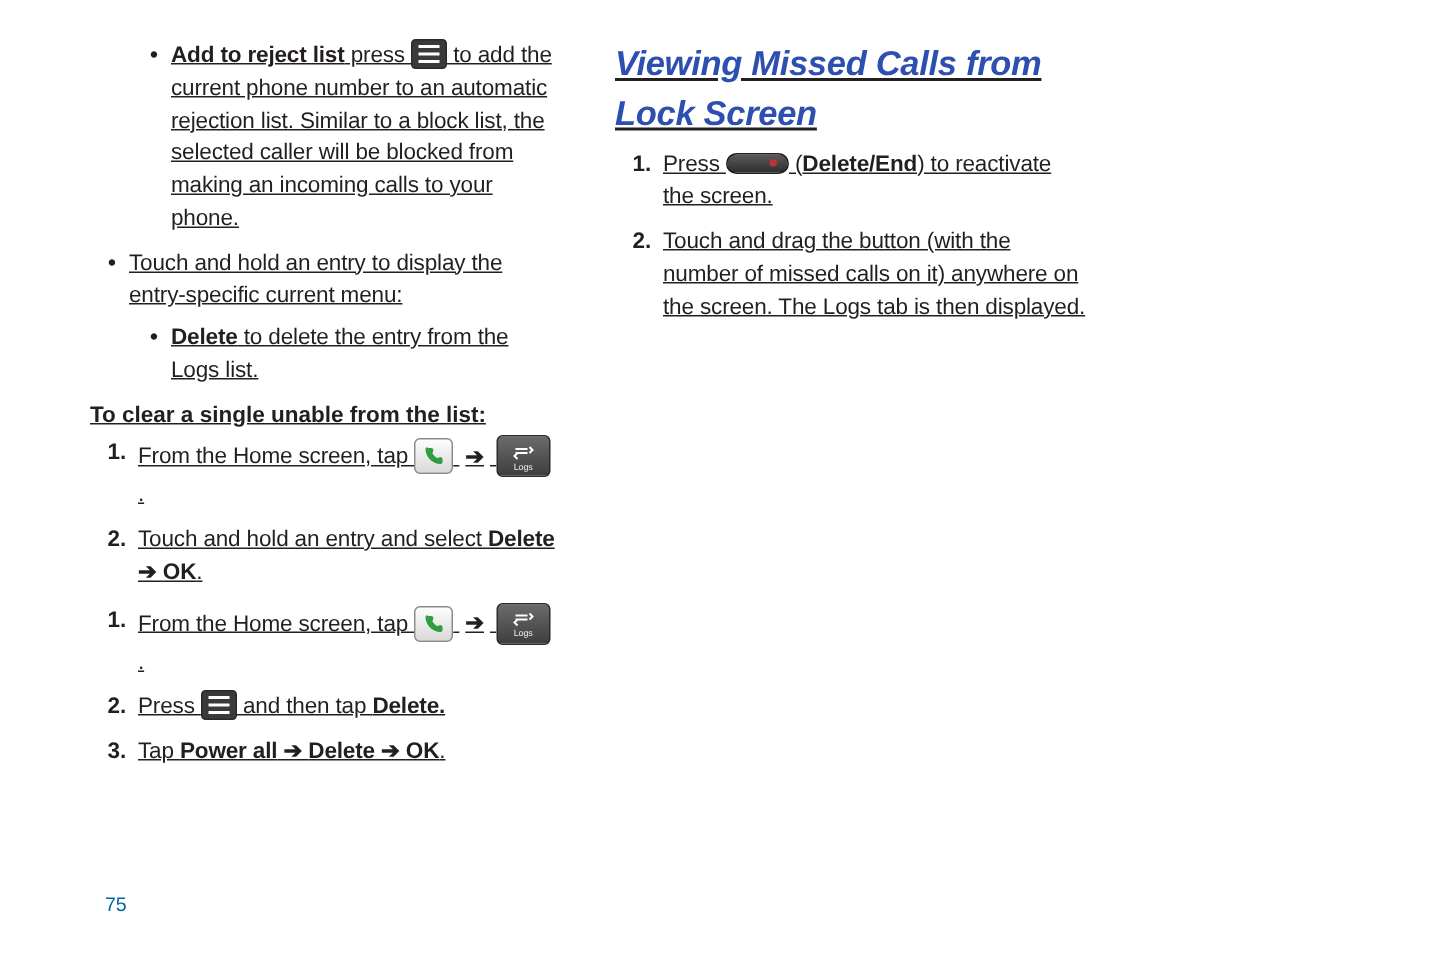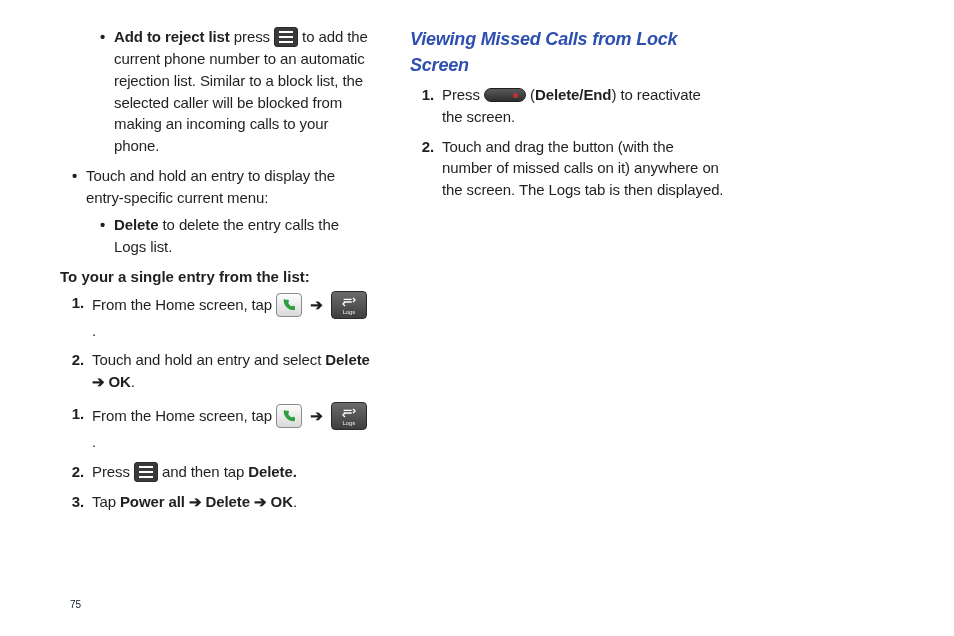--- a/index.html
+++ b/index.html
@@ -13,33 +13,34 @@
     -webkit-font-smoothing: antialiased;
   }
   .page {
     position: relative;
     width: 764px;
     height: 636px;
     box-sizing: border-box;
     padding: 26px 40px 30px 60px;
     display: flex;
     gap: 36px;
+    text-decoration: underline;
   }
   .col {
     flex: 1 1 0;
     font-size: 15px;
     line-height: 1.45;
   }
   .col p, .col li { letter-spacing: -0.1px; }
 
   .section-title {
     font-style: italic;
     font-weight: 700;
     color: #2d4fb0;
-    font-size: 18px;
+    font-size: 23px;
     margin: 14px 0 6px 0;
     letter-spacing: -0.2px;
   }
 
   .body-text { margin: 2px 0 8px 0; }
   .sub-bold { font-weight: 700; }
 
   
   ul.bullets { list-style: none; margin: 0 0 4px 0; padding: 0; }
   ul.bullets > li { position: relative; padding-left: 14px; margin-bottom: 4px; }
@@ -121,22 +122,22 @@
     margin-left: 22px;
   }
 
   .arrow { font-weight: 700; margin: 0 4px; }
   .condensed { letter-spacing: -0.3px; }
 
   .page-number {
     position: absolute;
     left: 70px;
     bottom: 26px;
-    font-size: 10px;
-    color: #0f172a;
+    font-size: 13px;
+    color: #0369a1;
     margin-top: 36px;
   }
 </style>
 </head>
 <body>
 
 <div class="page">
 
   <div class="col">
 
@@ -148,28 +149,28 @@
             <span class="bar"></span>
           </span><span> to add the current phone number to an automatic rejection list. Similar to a block list, the selected caller will be blocked from making an incoming calls to your phone.</span>
       </li>
     </ul>
 
     <ul class="bullets" style="padding-left:12px; margin-top:8px;">
       <li>
         <span>Touch and hold an entry to display the entry-specific current menu:</span>
         <ul class="bullets" style="padding-left:14px; margin-top:6px;">
           <li>
-            <span class="sub-bold">Delete</span><span> to delete the entry calls the Logs list.</span>
+            <span class="sub-bold">Delete</span><span> to delete the entry from the Logs list.</span>
           </li>
         </ul>
       </li>
     </ul>
 
 
-    <div class="subhead">To your a single entry from the list:</div>
+    <div class="subhead">To clear a single unable from the list:</div>
     <ol class="num">
       <li>
         <span>From the Home screen, tap </span>
         <span class="icon icon-phone">
           <svg viewBox="0 0 24 24">
               <path fill="#2e9e3e" d="M6 3c-1 0-2 1-2 2 0 8 7 15 15 15 1 0 2-1 2-2v-3c0-1-1-2-2-2l-3 1c-1 0-2-1-3-2s-2-2-2-3l1-3c0-1-1-2-2-2H6z"></path>
             </svg>
         </span>
         <span class="arrow">➔</span>
         <span class="icon icon-logs">

